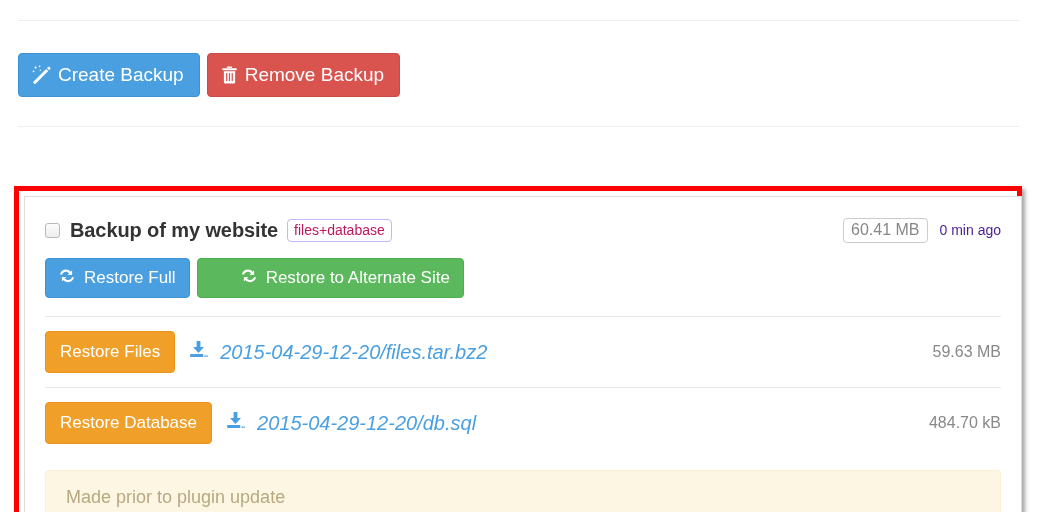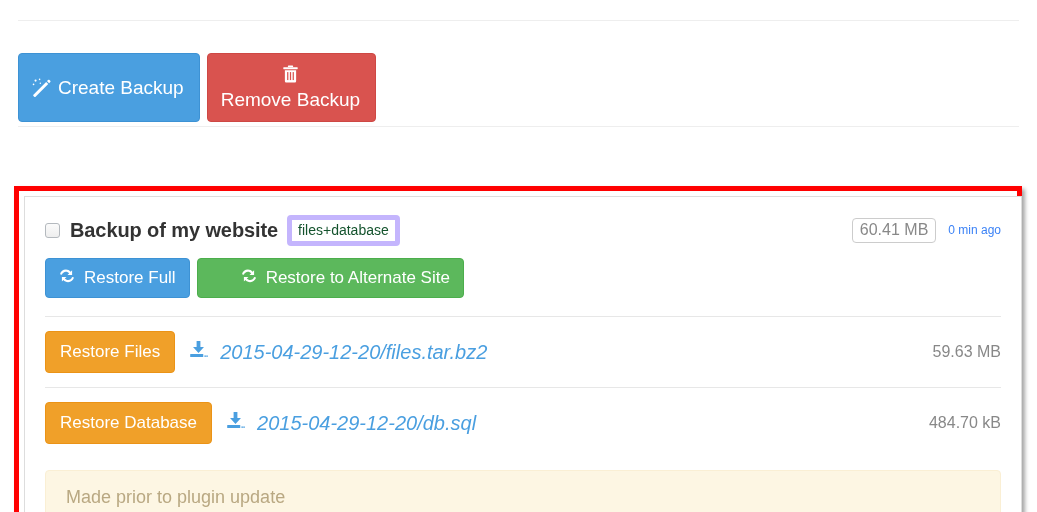--- a/index.html
+++ b/index.html
@@ -25,21 +25,21 @@
   
   .toolbar { position: absolute; left: 18px; top: 53px; display: flex; gap: 7px; }
   .btn {
     display: inline-flex; align-items: center; gap: 7px;
     border: 1px solid transparent; border-radius: 4px;
     color: #ffffff; font-size: 19px; line-height: 1;
     padding: 11px 15px 12px 13px; cursor: pointer;
     white-space: nowrap; user-select: none;
   }
   .btn-primary { background: #4a9fe0; border-color: #3d92d4; }
-  .btn-danger  { background: #d9534f; border-color: #ce4844; flex-direction: column; }
+  .btn-danger  { background: #d9534f; border-color: #ce4844; }
   .btn svg { display: block; }
 
   
   .annot {
     position: absolute; left: 14px; top: 154px;
     width: 1008px; height: 342px;
     border: 5px solid #ff0000;
     box-shadow: 3px 3px 4px rgba(0,0,0,0.35);
     background: #ffffff;
     margin-top: 32px;
@@ -60,33 +60,33 @@
     width: 15px; height: 15px; margin: 0 10px 0 0;
     border: 1px solid #b4b9be; border-radius: 3px;
     background: linear-gradient(#fbfbfb, #eeeeee);
     flex: none; cursor: pointer;
   }
   .backup-title {
     font-size: 20px; font-weight: bold; color: #333333;
     letter-spacing: -0.1px;
   }
   .badge-type {
-    margin-left: 9px; font-size: 14px; color: #14532d;
-    border: 5px solid #c4b5fd; border-radius: 4px;
+    margin-left: 9px; font-size: 14px; color: #be185d;
+    border: 1px solid #c4b5fd; border-radius: 4px;
     padding: 3px 6px 4px 6px; line-height: 1;
   }
   .title-right {
     margin-left: auto; display: flex; align-items: center; gap: 12px;
   }
   .badge-size {
     font-size: 16px; color: #888888;
     border: 1px solid #cccccc; border-radius: 4px;
     padding: 3px 7px 4px 7px; line-height: 1;
   }
-  .time-ago { font-size: 12px; color: #3b82f6; text-align: center; }
+  .time-ago { font-size: 14px; color: #4c1d95; text-align: center; }
 
   
   .restore-row { display: flex; gap: 7px; margin-top: 13px; padding-bottom: 18px; }
   .btn-sm {
     display: inline-flex; align-items: center; gap: 8px;
     border: 1px solid transparent; border-radius: 4px;
     color: #ffffff; font-size: 17px; line-height: 1;
     padding: 9px 13px 10px 12px; cursor: pointer; white-space: nowrap;
     user-select: none;
   }

